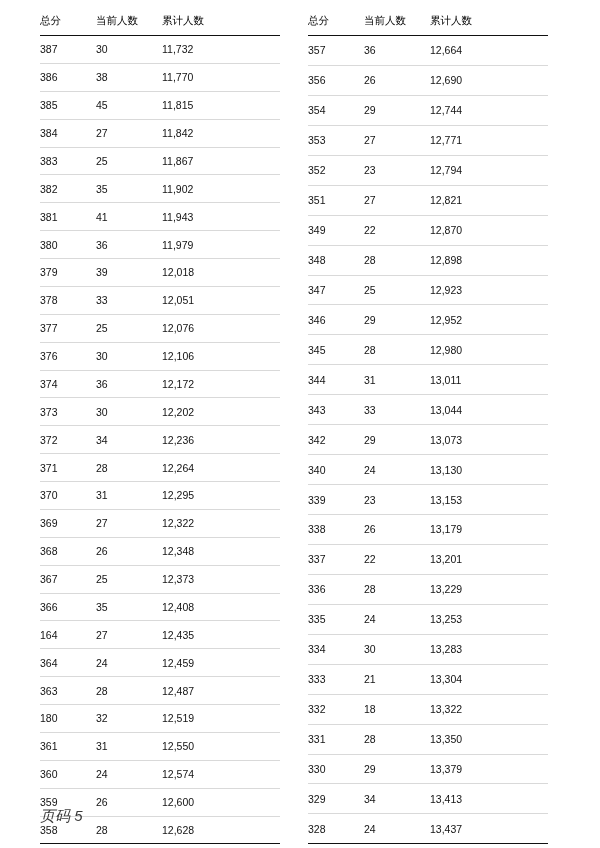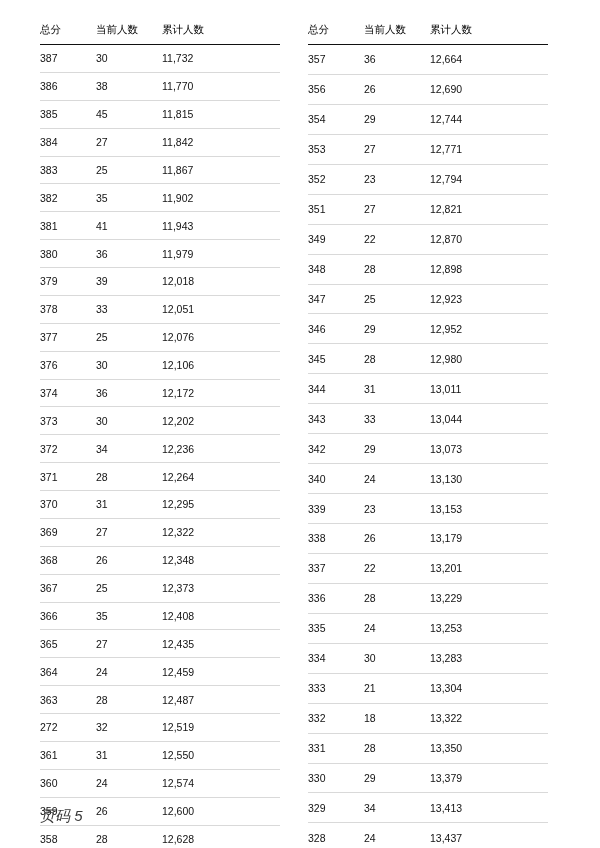--- a/index.html
+++ b/index.html
@@ -12,21 +12,21 @@
     height: 848px;
     font-family: "Liberation Sans", sans-serif;
     color: #1a1a1a;
     position: relative;
     overflow: hidden;
   }
   .page {
     width: 600px;
     height: 848px;
     box-sizing: border-box;
-    padding: 13px 40px;
+    padding: 4px 40px;
     position: relative;
   }
   .tables {
     display: flex;
     flex-direction: row;
     gap: 28px;
     padding-top: 10px;
   }
   table.score-table {
     border-collapse: collapse;
@@ -189,36 +189,36 @@
             <td class="td-score">367</td>
             <td class="td-count">25</td>
             <td class="td-cum">12,373</td>
           </tr>
           <tr>
             <td class="td-score">366</td>
             <td class="td-count">35</td>
             <td class="td-cum">12,408</td>
           </tr>
           <tr>
-            <td class="td-score">365</td>
+            <td class="td-score">164</td>
             <td class="td-count">27</td>
             <td class="td-cum">12,435</td>
           </tr>
           <tr>
             <td class="td-score">364</td>
             <td class="td-count">24</td>
             <td class="td-cum">12,459</td>
           </tr>
           <tr>
             <td class="td-score">363</td>
             <td class="td-count">28</td>
             <td class="td-cum">12,487</td>
           </tr>
           <tr>
-            <td class="td-score">272</td>
+            <td class="td-score">180</td>
             <td class="td-count">32</td>
             <td class="td-cum">12,519</td>
           </tr>
           <tr>
             <td class="td-score">361</td>
             <td class="td-count">31</td>
             <td class="td-cum">12,550</td>
           </tr>
           <tr>
             <td class="td-score">360</td>

